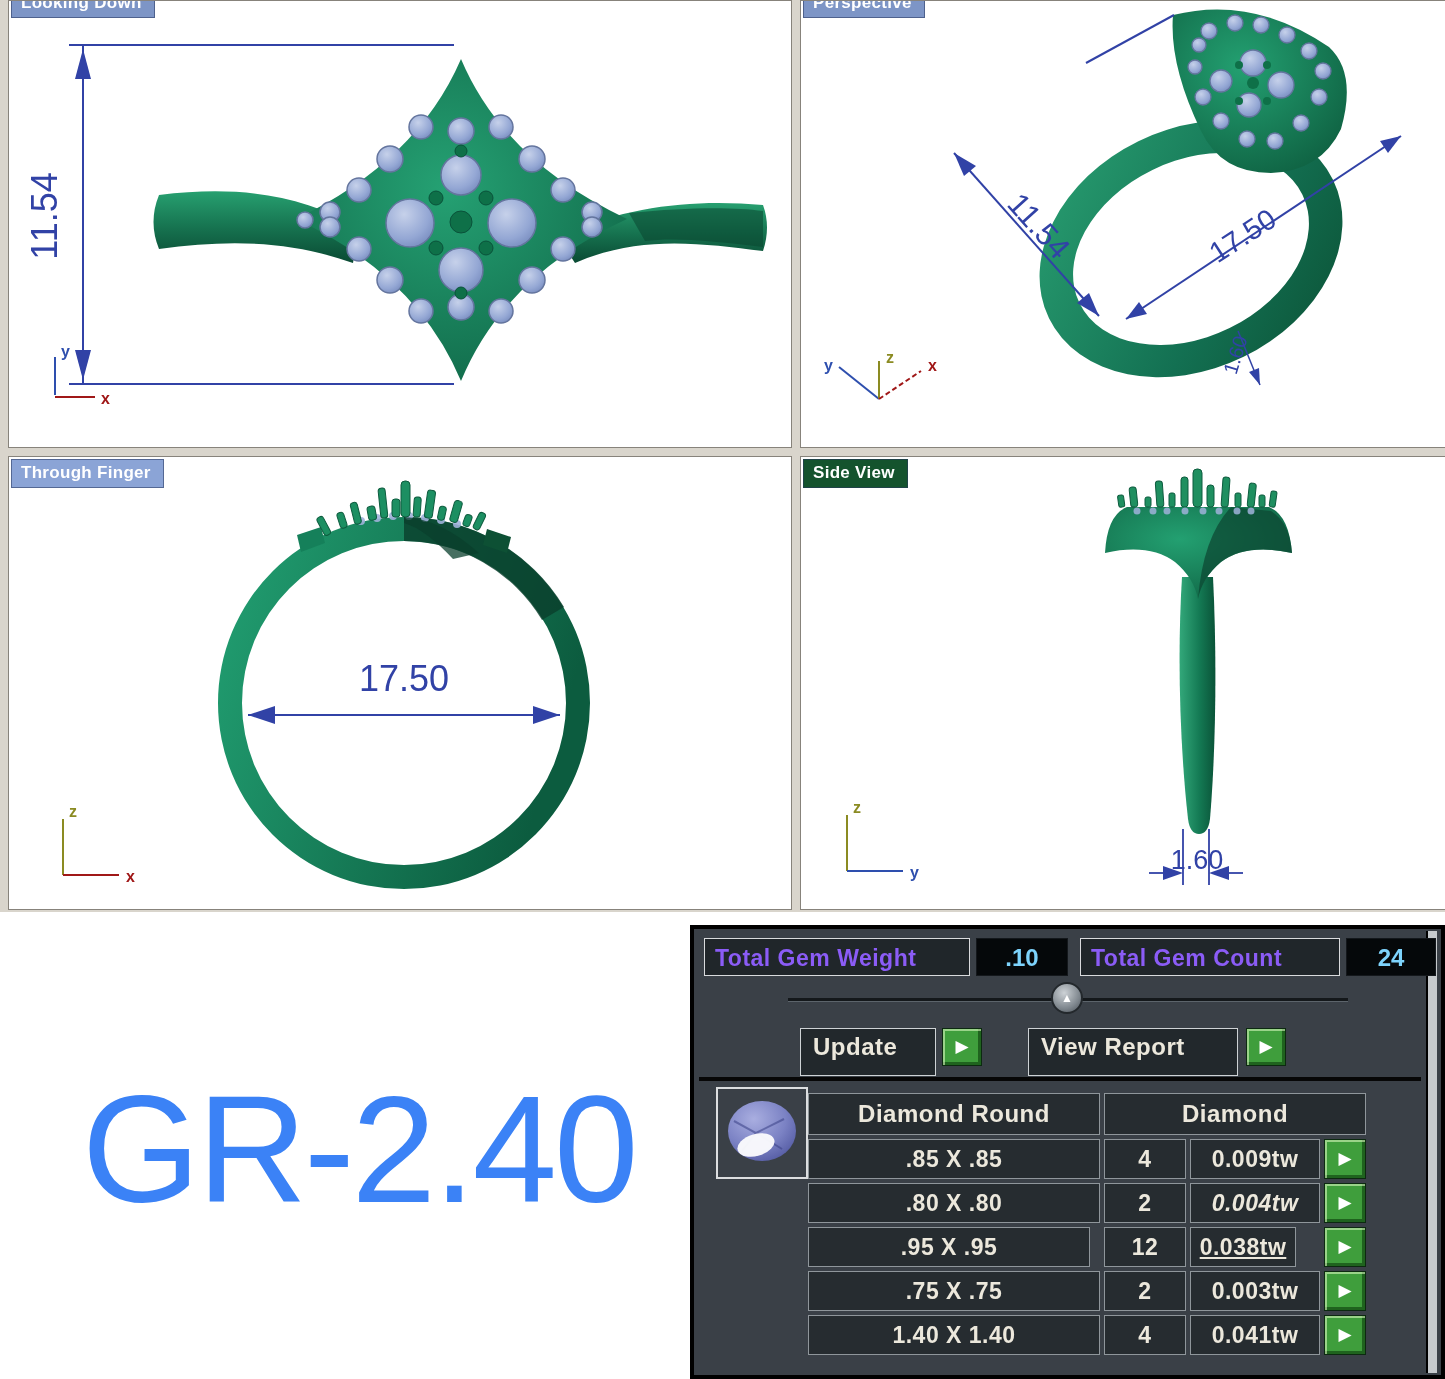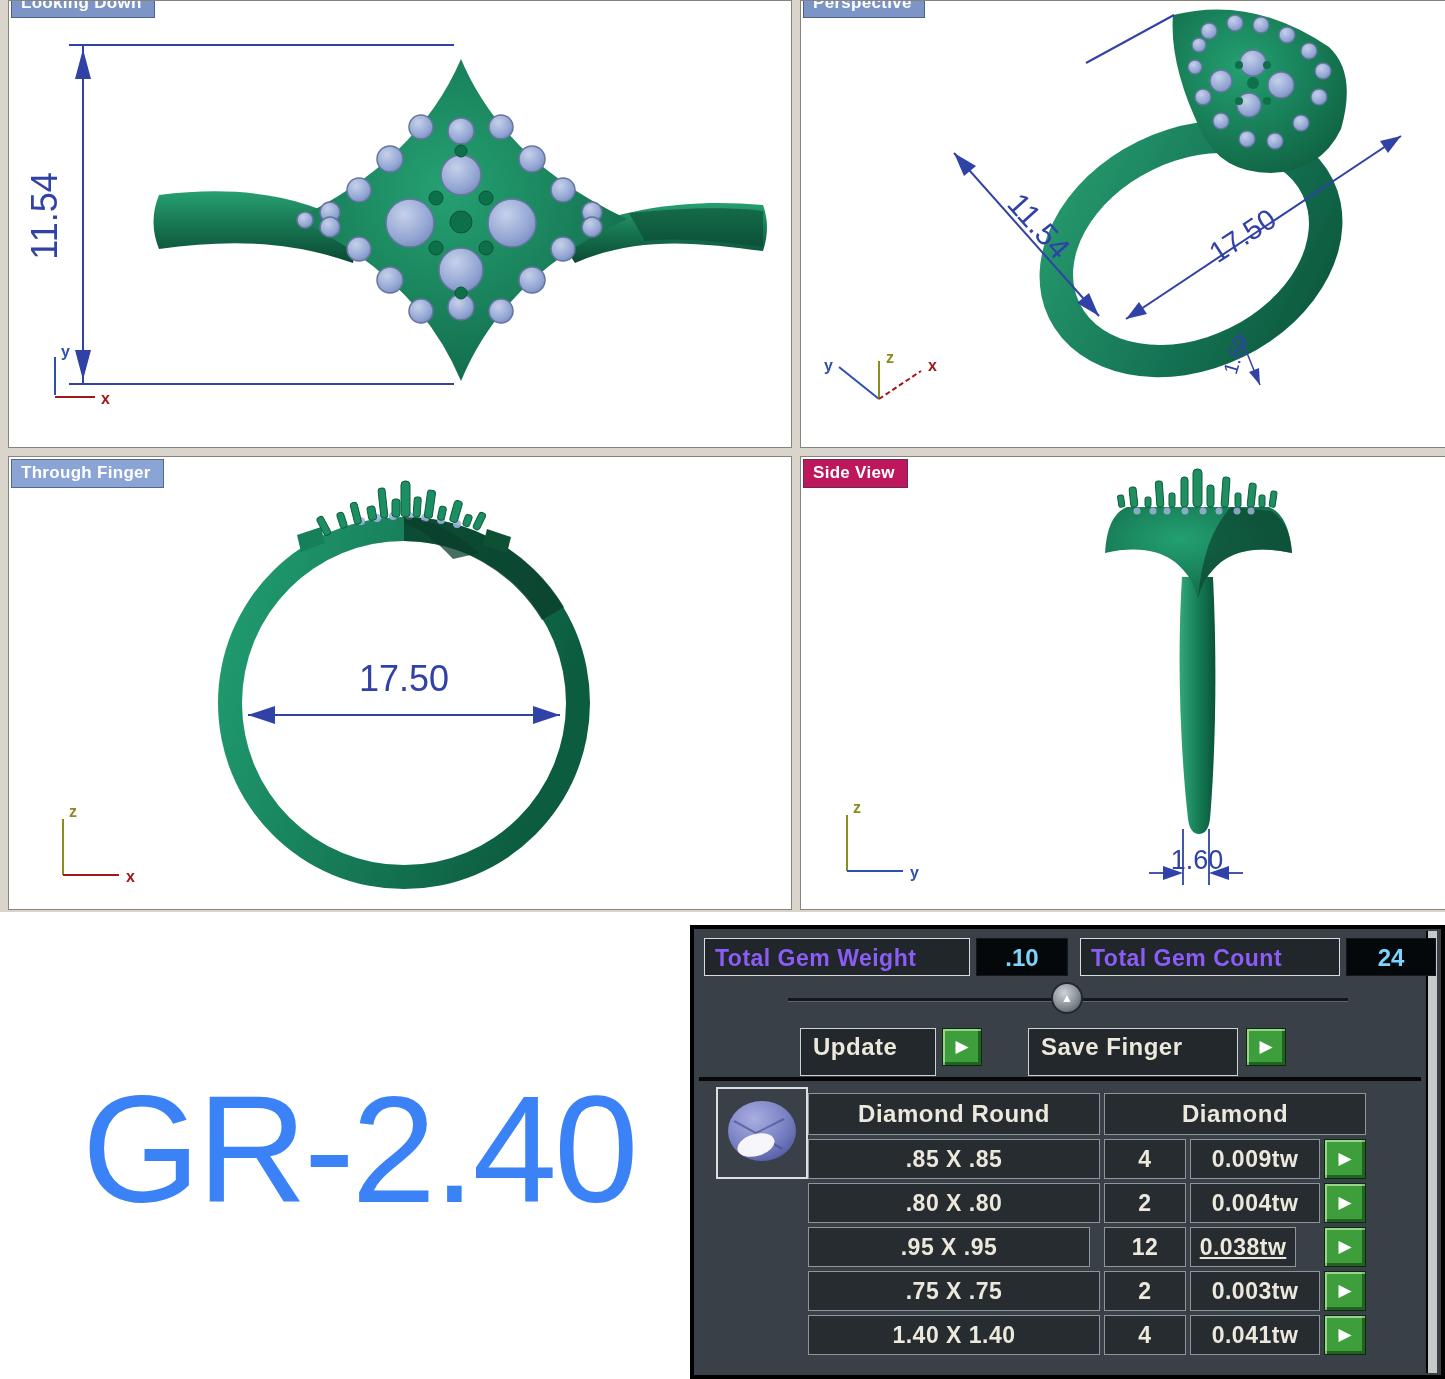--- a/index.html
+++ b/index.html
@@ -11,21 +11,21 @@
   #vp-looking-down{left:8px;top:0;width:782px;height:446px;}
   #vp-perspective{left:800px;top:0;width:644px;height:446px;}
   #vp-through-finger{left:8px;top:456px;width:782px;height:452px;}
   #vp-side-view{left:800px;top:456px;width:644px;height:452px;}
   .vp-label{position:absolute;left:2px;font-size:17px;font-weight:bold;color:#ffffff;
             padding:3px 12px 4px 9px;border:1px solid rgba(40,55,95,.55);letter-spacing:.3px;}
   .vp-label.clipped{top:-12px;}
   .vp-label.full{top:2px;}
   #vp-looking-down .vp-label,#vp-perspective .vp-label{background:#7d95c6;}
   #vp-through-finger .vp-label{background:#8ba4d6;}
-  #vp-side-view .vp-label{background:#be185d;}
+  #vp-side-view .vp-label{background:#14532d;}
   .vp-svg{position:absolute;left:0;top:0;}
   
   #model-label{position:absolute;left:82px;top:1062px;font-size:152px;color:#3b82f6;
                letter-spacing:-3px;white-space:nowrap;}
   
   #gem-panel{position:absolute;left:690px;top:925px;width:755px;height:454px;background:#3a4047;
              border:4px solid #000;box-sizing:border-box;color:#f0f0f0;}
   .panel-strip{position:absolute;right:4px;top:2px;bottom:2px;width:9px;background:#c6cacd;border-left:2px solid #000;}
   .total-label{position:absolute;height:38px;line-height:38px;background:#20262a;
                border:1px solid #d9dbdd;font-size:23px;font-weight:600;padding-left:10px;
@@ -364,21 +364,21 @@
     <div class="total-label" id="tgw-label">Total Gem Weight</div>
     <div class="total-value" id="tgw-value">.10</div>
     <div class="total-label" id="tgc-label">Total Gem Count</div>
     <div class="total-value" id="tgc-value">24</div>
 
     <div id="slider-track"></div>
     <div id="slider-handle">▲</div>
 
     <div class="cmd-button" id="update-btn">Update</div>
     <div class="green-btn" id="update-go">▶</div>
-    <div class="cmd-button" id="save-report-btn">Save Finger</div>
+    <div class="cmd-button" id="save-report-btn">View Report</div>
     <div class="green-btn" id="save-report-go">▶</div>
 
     <div id="table-rule"></div>
 
     <div id="gem-icon-cell">
       <svg width="88" height="88" viewBox="0 0 88 88">
         <defs>
           <radialGradient id="gemg" cx=".38" cy=".3" r=".85">
             <stop offset="0" stop-color="#a9aee0"></stop>
               <stop offset=".55" stop-color="#7b82c4"></stop>
@@ -394,21 +394,21 @@
     <div class="tbl-cell tbl-head" style="left:114px;top:164px;width:292px;">Diamond Round</div>
     <div class="tbl-cell tbl-head" style="left:410px;top:164px;width:262px;">Diamond</div>
 
     <div class="tbl-cell tbl-data" style="left:114px;top:210px;width:292px;">.85 X .85</div>
     <div class="tbl-cell tbl-data" style="left:410px;top:210px;width:82px;">4</div>
     <div class="tbl-cell tbl-data" style="left:496px;top:210px;width:130px;">0.009tw</div>
     <div class="green-btn row-go" style="left:630px;top:210px;">▶</div>
 
     <div class="tbl-cell tbl-data" style="left:114px;top:254px;width:292px;">.80 X .80</div>
     <div class="tbl-cell tbl-data" style="left:410px;top:254px;width:82px;">2</div>
-    <div class="tbl-cell tbl-data" style="left:496px;top:254px;width:130px;">0.004tw</div>
+    <div class="tbl-cell tbl-data" style="left:496px;top:254px;width:130px;font-style:italic;">0.004tw</div>
     <div class="green-btn row-go" style="left:630px;top:254px;">▶</div>
 
     <div class="tbl-cell tbl-data" style="left:114px;top:298px;width:282px;">.95 X .95</div>
     <div class="tbl-cell tbl-data" style="left:410px;top:298px;width:82px;">12</div>
     <div class="tbl-cell tbl-data" style="left:496px;top:298px;width:106px;text-decoration:underline;">0.038tw</div>
     <div class="green-btn row-go" style="left:630px;top:298px;">▶</div>
 
     <div class="tbl-cell tbl-data" style="left:114px;top:342px;width:292px;">.75 X .75</div>
     <div class="tbl-cell tbl-data" style="left:410px;top:342px;width:82px;">2</div>
     <div class="tbl-cell tbl-data" style="left:496px;top:342px;width:130px;">0.003tw</div>

